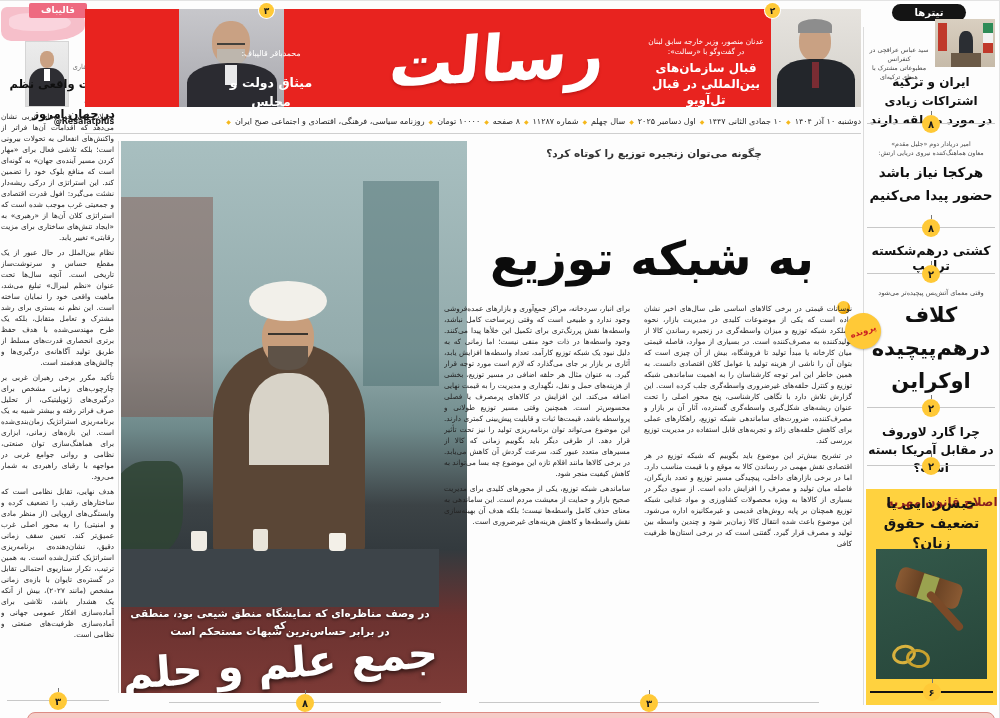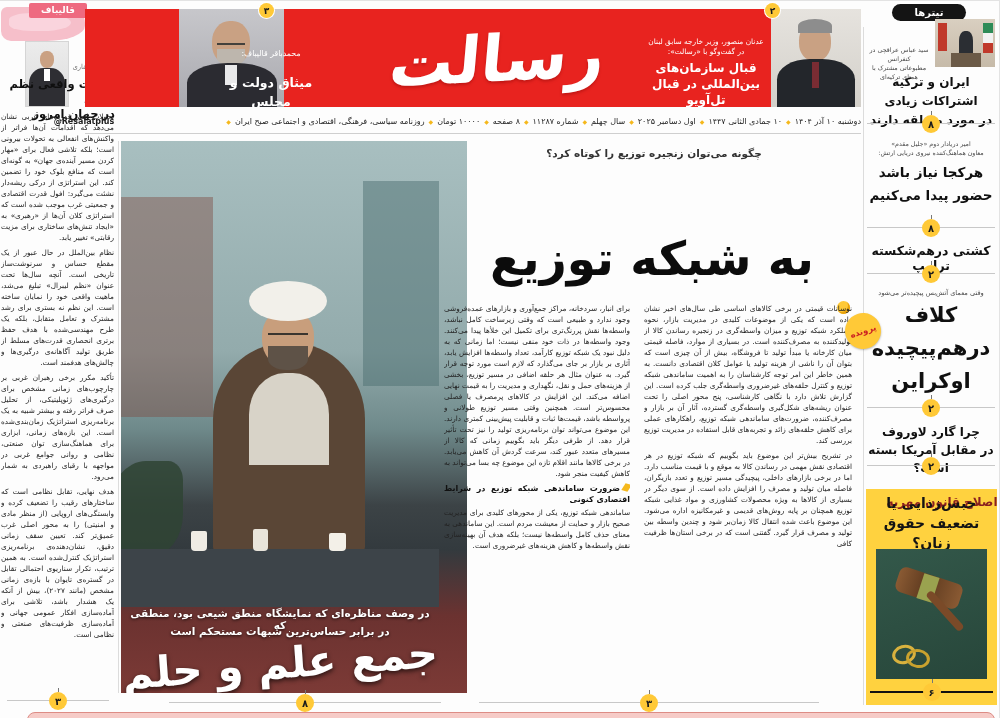--- a/index.html
+++ b/index.html
@@ -149,21 +149,20 @@
 
   <div class="abs" style="left:455px;top:146px;width:400px;text-align:center;font-size:10.5px;font-weight:600;color:#333;">چگونه می‌توان زنجیره توزیع را کوتاه کرد؟</div>
   <div class="abs" style="left:448px;top:226px;width:410px;text-align:center;font-size:47px;line-height:64px;font-weight:900;color:#0c0c0c;letter-spacing:-1px;">به شبکه توزیع</div>
   <div class="abs" style="left:838px;top:300px;width:13px;height:13px;background:#ffc937;border-radius:50%;box-shadow:inset -2px -2px 0 #e8a20c;"></div>
   <div class="abs jtext" style="left:645px;top:302px;width:208px;height:390px;overflow:hidden;">
     <p>نوسانات قیمتی در برخی کالاهای اساسی طی سال‌های اخیر نشان داده است که یکی از موضوعات کلیدی در مدیریت بازار، نحوه عملکرد شبکه توزیع و میزان واسطه‌گری در زنجیره رساندن کالا از تولیدکننده به مصرف‌کننده است. در بسیاری از موارد، فاصله قیمتی میان کارخانه یا مبدأ تولید تا فروشگاه، بیش از آن چیزی است که بتوان آن را ناشی از هزینه تولید یا عوامل کلان اقتصادی دانست. به همین خاطر این امر توجه کارشناسان را به اهمیت ساماندهی شبکه توزیع و کنترل حلقه‌های غیرضروری واسطه‌گری جلب کرده است. این گزارش تلاش دارد با نگاهی کارشناسی، پنج محور اصلی را تحت عنوان ریشه‌های شکل‌گیری واسطه‌گری گسترده، آثار آن بر بازار و مصرف‌کننده، ضرورت‌های ساماندهی شبکه توزیع، راهکارهای عملی برای کاهش حلقه‌های زائد و تجربه‌های قابل استفاده در مدیریت توزیع بررسی کند.</p>
     <p>در تشریح بیش‌تر این موضوع باید بگوییم که شبکه توزیع در هر اقتصادی نقش مهمی در رساندن کالا به موقع و با قیمت مناسب دارد. اما در برخی بازارهای داخلی، پیچیدگی مسیر توزیع و تعدد بازیگران، فاصله میان تولید و مصرف را افزایش داده است. از سوی دیگر در بسیاری از کالاها به ویژه محصولات کشاورزی و مواد غذایی شبکه توزیع همچنان بر پایه روش‌های قدیمی و غیرمکانیزه اداره می‌شود. این موضوع باعث شده انتقال کالا زمان‌بر شود و چندین واسطه بین تولید و مصرف قرار گیرد. گفتنی است که در برخی استان‌ها ظرفیت کافی</p>
   </div>
   <div class="abs jtext" style="left:445px;top:302px;width:186px;height:390px;overflow:hidden;">
     <p>برای انبار، سردخانه، مراکز جمع‌آوری و بازارهای عمده‌فروشی وجود ندارد و طبیعی است که وقتی زیرساخت کامل نباشد، واسطه‌ها نقش پررنگ‌تری برای تکمیل این خلأها پیدا می‌کنند. وجود واسطه‌ها در ذات خود منفی نیست؛ اما زمانی که به دلیل نبود یک شبکه توزیع کارآمد، تعداد واسطه‌ها افزایش یابد، آثاری بر بازار بر جای می‌گذارد که لازم است مورد توجه قرار گیرد. به عنوان مثال هر حلقه اضافی در مسیر توزیع، بخشی از هزینه‌های حمل و نقل، نگهداری و مدیریت را به قیمت نهایی اضافه می‌کند. این افزایش در کالاهای پرمصرف یا فصلی محسوس‌تر است. همچنین وقتی مسیر توزیع طولانی و پرواسطه باشد، قیمت‌ها ثبات و قابلیت پیش‌بینی کمتری دارند. این موضوع می‌تواند توان برنامه‌ریزی تولید را نیز تحت تأثیر قرار دهد. از طرفی دیگر باید بگوییم زمانی که کالا از مسیرهای متعدد عبور کند، سرعت گردش آن کاهش می‌یابد. در برخی کالاها مانند اقلام تازه این موضوع چه بسا می‌تواند به کاهش کیفیت منجر شود.</p>
-    <div class="subhead"><span class="pencil"></span><span>ضرورت ساماندهی شبکه توزیع در شرایط اقتصادی کنونی</span></div>
     <p>ساماندهی شبکه توزیع، یکی از محورهای کلیدی برای مدیریت صحیح بازار و حمایت از معیشت مردم است. این ساماندهی به معنای حذف کامل واسطه‌ها نیست؛ بلکه هدف آن بهینه‌سازی نقش واسطه‌ها و کاهش هزینه‌های غیرضروری است.</p>
   </div>
   <div class="brule abs" style="left:480px;top:701px;width:340px;">
     <span class="pbadge">۳</span>
   </div>
 
   <div class="abs" style="left:864px;top:26px;height:678px;border-left:1px solid #dcdcdc;"></div>
   <div class="abs" style="left:866px;top:0;width:134px;height:712px;">
     <div class="abs" style="left:27px;top:3px;width:74px;height:17px;background:#141414;border-radius:9px;color:#fff;font-size:10px;font-weight:bold;text-align:center;line-height:17px;">تیترها</div>
 

